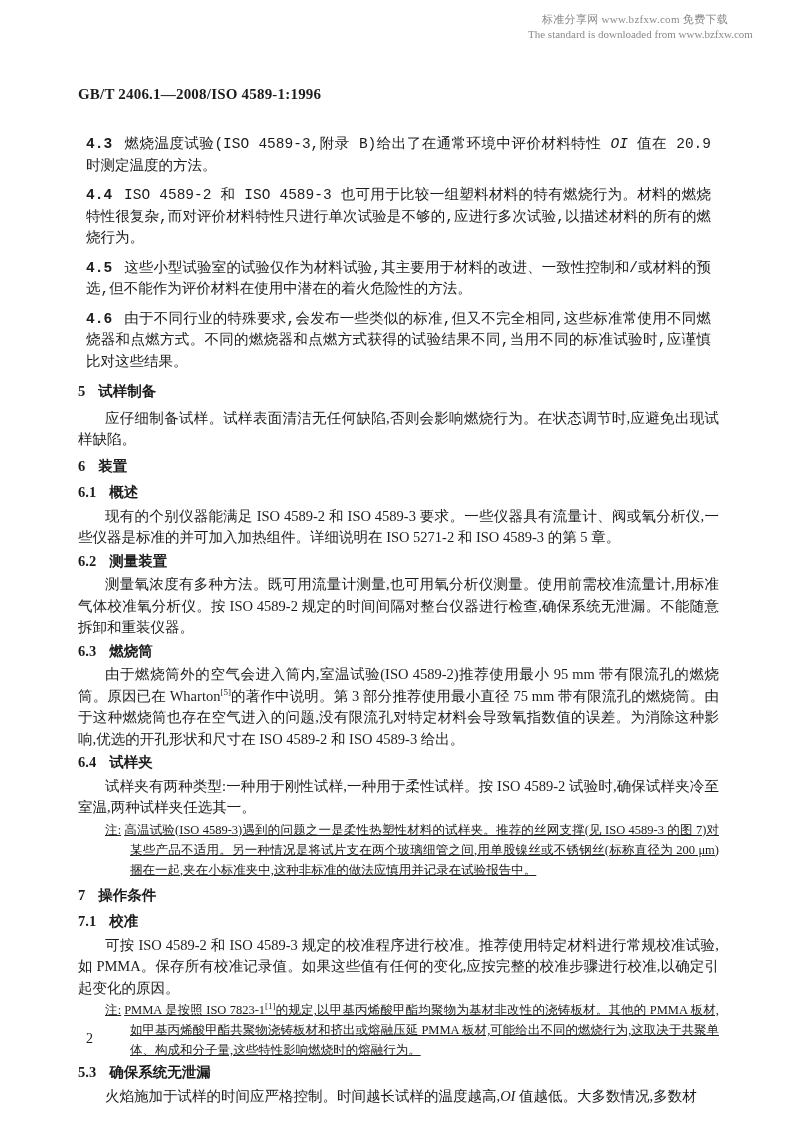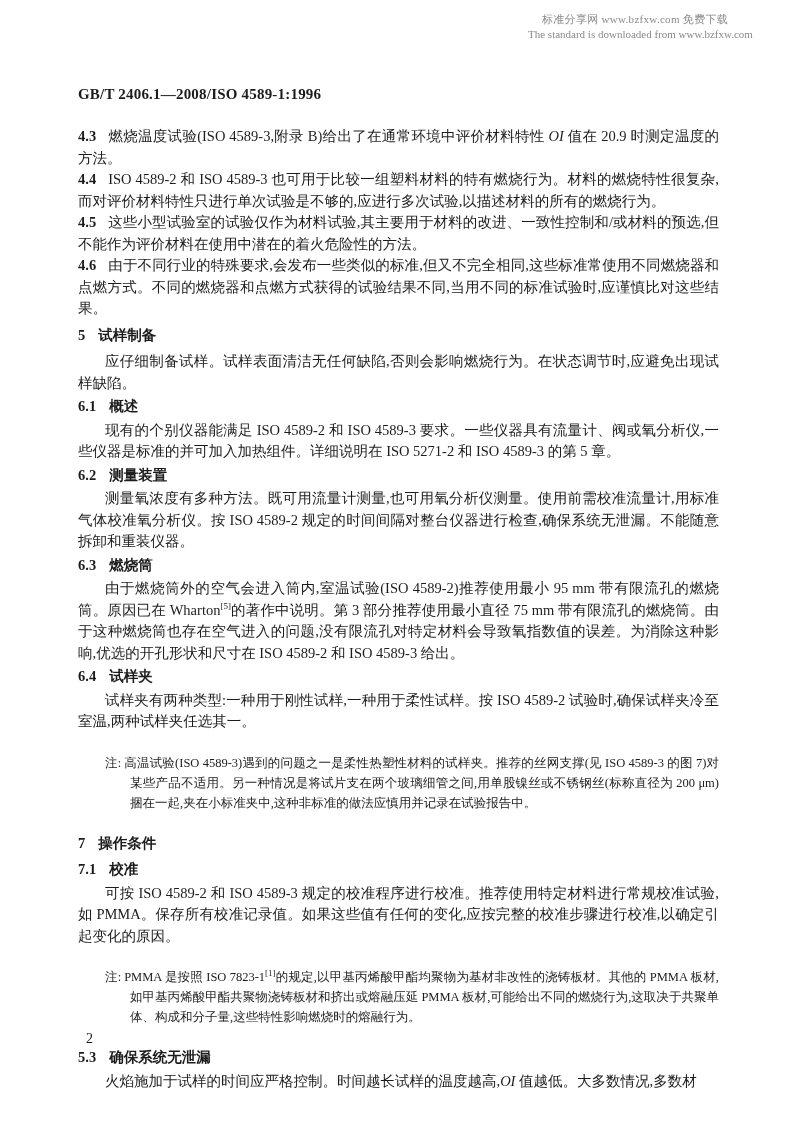--- a/index.html
+++ b/index.html
@@ -25,33 +25,33 @@
     position: absolute; left: 78px; top: 86px;
     font-size: 15px; font-weight: bold; letter-spacing: 0.2px;
   }
 
   .content {
     position: absolute; left: 78px; top: 126px; width: 641px;
     font-size: 14.5px; line-height: 21.5px;
     text-align: justify; text-align-last: left;
   }
 
-  .clause { margin: 0; }
+  .clause { margin: 8px; font-family: Liberation Mono, monospace; }
   .clause .num { font-weight: bold; margin-right: 12px; }
 
   .para { margin: 0; text-indent: 27px; }
 
   .heading { font-weight: bold; }
   .h-level1 { margin: 5px 0; }
   .h-level2 { margin: 2px 0; }
   .heading .num { margin-right: 13px; }
 
   .note {
-    margin: 20px 0; font-size: 12.5px; line-height: 20px;
-    padding-left: 52px; text-indent: -25px;
+    margin: 1px 0; font-size: 12.5px; line-height: 20px;
+    padding-left: 52px; text-indent: -25px; text-decoration: underline;
   }
   .note .note-label { margin-right: 3px; }
 
   sup { font-size: 9px; line-height: 0; }
   .oi { font-style: italic; }
 
   .page-num {
     position: absolute; left: 86px; top: 1031px; font-size: 14px;
   }
 </style>
@@ -74,20 +74,21 @@
     <p class="clause"><span class="num">4.4</span><span>ISO 4589-2 和 ISO 4589-3 也可用于比较一组塑料材料的特有燃烧行为。材料的燃烧特性很复杂,而对评价材料特性只进行单次试验是不够的,应进行多次试验,以描述材料的所有的燃烧行为。</span></p>
 
     <p class="clause"><span class="num">4.5</span><span>这些小型试验室的试验仅作为材料试验,其主要用于材料的改进、一致性控制和/或材料的预选,但不能作为评价材料在使用中潜在的着火危险性的方法。</span></p>
 
     <p class="clause"><span class="num">4.6</span><span>由于不同行业的特殊要求,会发布一些类似的标准,但又不完全相同,这些标准常使用不同燃烧器和点燃方式。不同的燃烧器和点燃方式获得的试验结果不同,当用不同的标准试验时,应谨慎比对这些结果。</span></p>
 
     <div class="heading h-level1"><span class="num">5</span><span>试样制备</span></div>
 
     <p class="para">应仔细制备试样。试样表面清洁无任何缺陷,否则会影响燃烧行为。在状态调节时,应避免出现试样缺陷。</p>
 
+    <div class="heading h-level1"><span class="num">6</span><span>装置</span></div>
 
     <div class="heading h-level2"><span class="num">6.1</span><span>概述</span></div>
 
     <p class="para">现有的个别仪器能满足 ISO 4589-2 和 ISO 4589-3 要求。一些仪器具有流量计、阀或氧分析仪,一些仪器是标准的并可加入加热组件。详细说明在 ISO 5271-2 和 ISO 4589-3 的第 5 章。</p>
 
     <div class="heading h-level2"><span class="num">6.2</span><span>测量装置</span></div>
 
     <p class="para">测量氧浓度有多种方法。既可用流量计测量,也可用氧分析仪测量。使用前需校准流量计,用标准气体校准氧分析仪。按 ISO 4589-2 规定的时间间隔对整台仪器进行检查,确保系统无泄漏。不能随意拆卸和重装仪器。</p>
 
     <div class="heading h-level2"><span class="num">6.3</span><span>燃烧筒</span></div>

